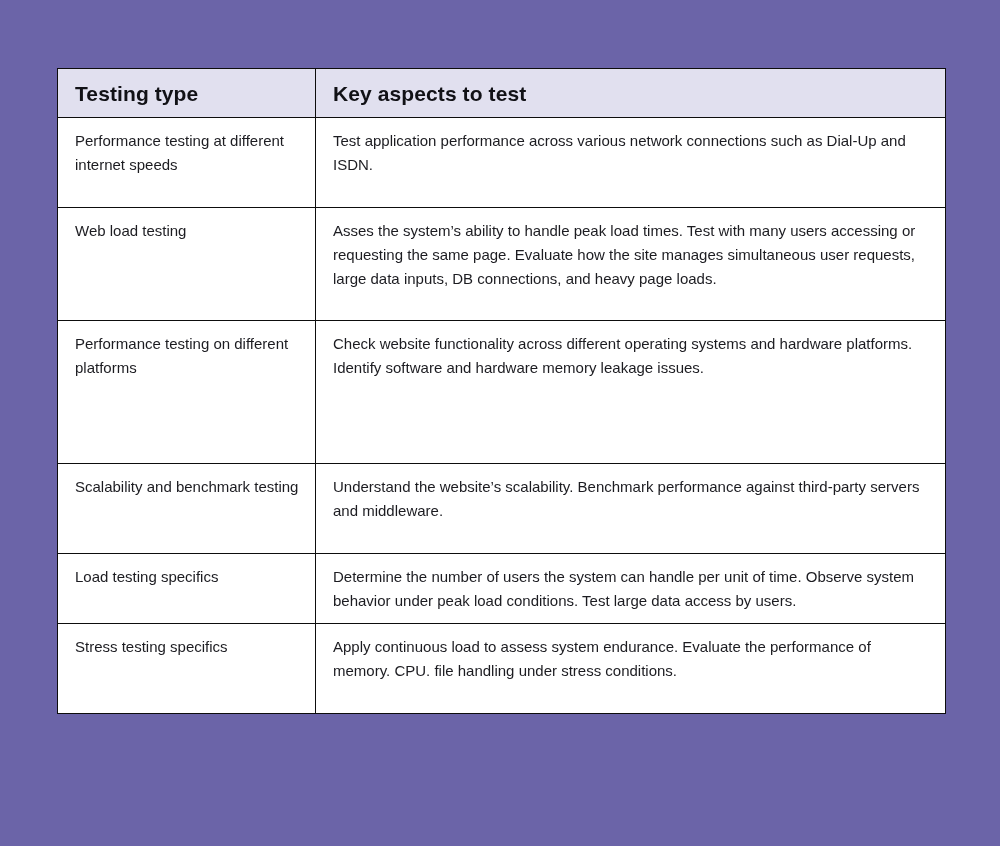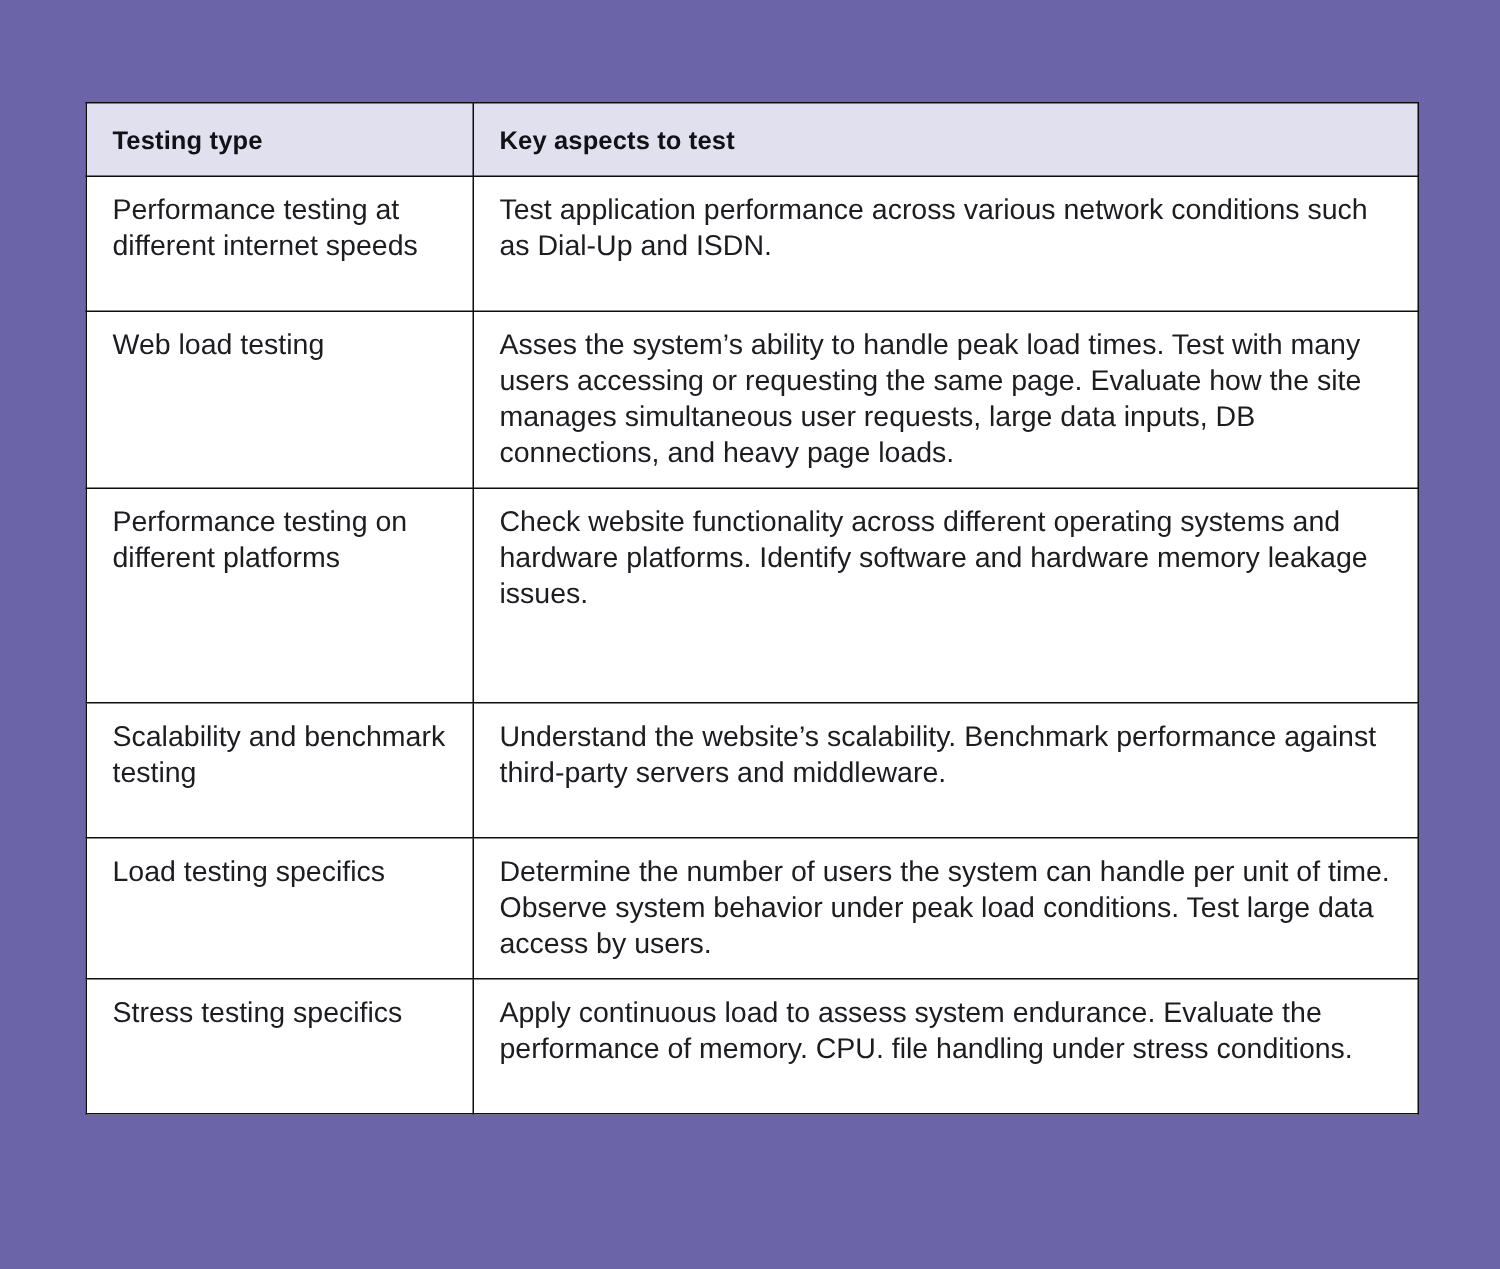--- a/index.html
+++ b/index.html
@@ -29,29 +29,29 @@
   th, td {
     border: 1.5px solid var(--border-color, #0d0d0d);
     vertical-align: top;
     text-align: left;
   }
   thead th {
     background: var(--header-bg, #e1e0ef);
     height: 49px;
     padding: 8px 16px 6px 17px;
     vertical-align: middle;
-    font-size: 17px;
+    font-size: 21px;
     font-weight: 700;
     color: #111116;
     letter-spacing: 0.1px;
   }
   tbody td {
     background: var(--cell-bg, #ffffff);
     padding: 11px 16px 10px 17px;
-    font-size: 19px;
+    font-size: 15px;
     line-height: 24px;
     color: #1c1c21;
   }
   
   tbody tr:nth-child(1) td { height: 90px; }
   tbody tr:nth-child(2) td { height: 113px; }
   tbody tr:nth-child(3) td { height: 143px; }
   tbody tr:nth-child(4) td { height: 90px; }
   tbody tr:nth-child(5) td { height: 65px; }
   tbody tr:nth-child(6) td { height: 90px; }
@@ -68,21 +68,21 @@
     </colgroup>
     <thead>
       <tr>
         <th>Testing type</th>
         <th>Key aspects to test</th>
       </tr>
     </thead>
     <tbody id="table-body">
         <tr>
           <td>Performance testing at different internet speeds</td>
-          <td>Test application performance across various network conditions such as Dial-Up and ISDN.</td>
+          <td>Test application performance across various network connections such as Dial-Up and ISDN.</td>
         </tr>
         <tr>
           <td>Web load testing</td>
           <td>Asses the system’s ability to handle peak load times. Test with many users accessing or requesting the same page. Evaluate how the site manages simultaneous user requests, large data inputs, DB connections, and heavy page loads.</td>
         </tr>
         <tr>
           <td>Performance testing on different platforms</td>
           <td>Check website functionality across different operating systems and hardware platforms. Identify software and hardware memory leakage issues.</td>
         </tr>
         <tr>

